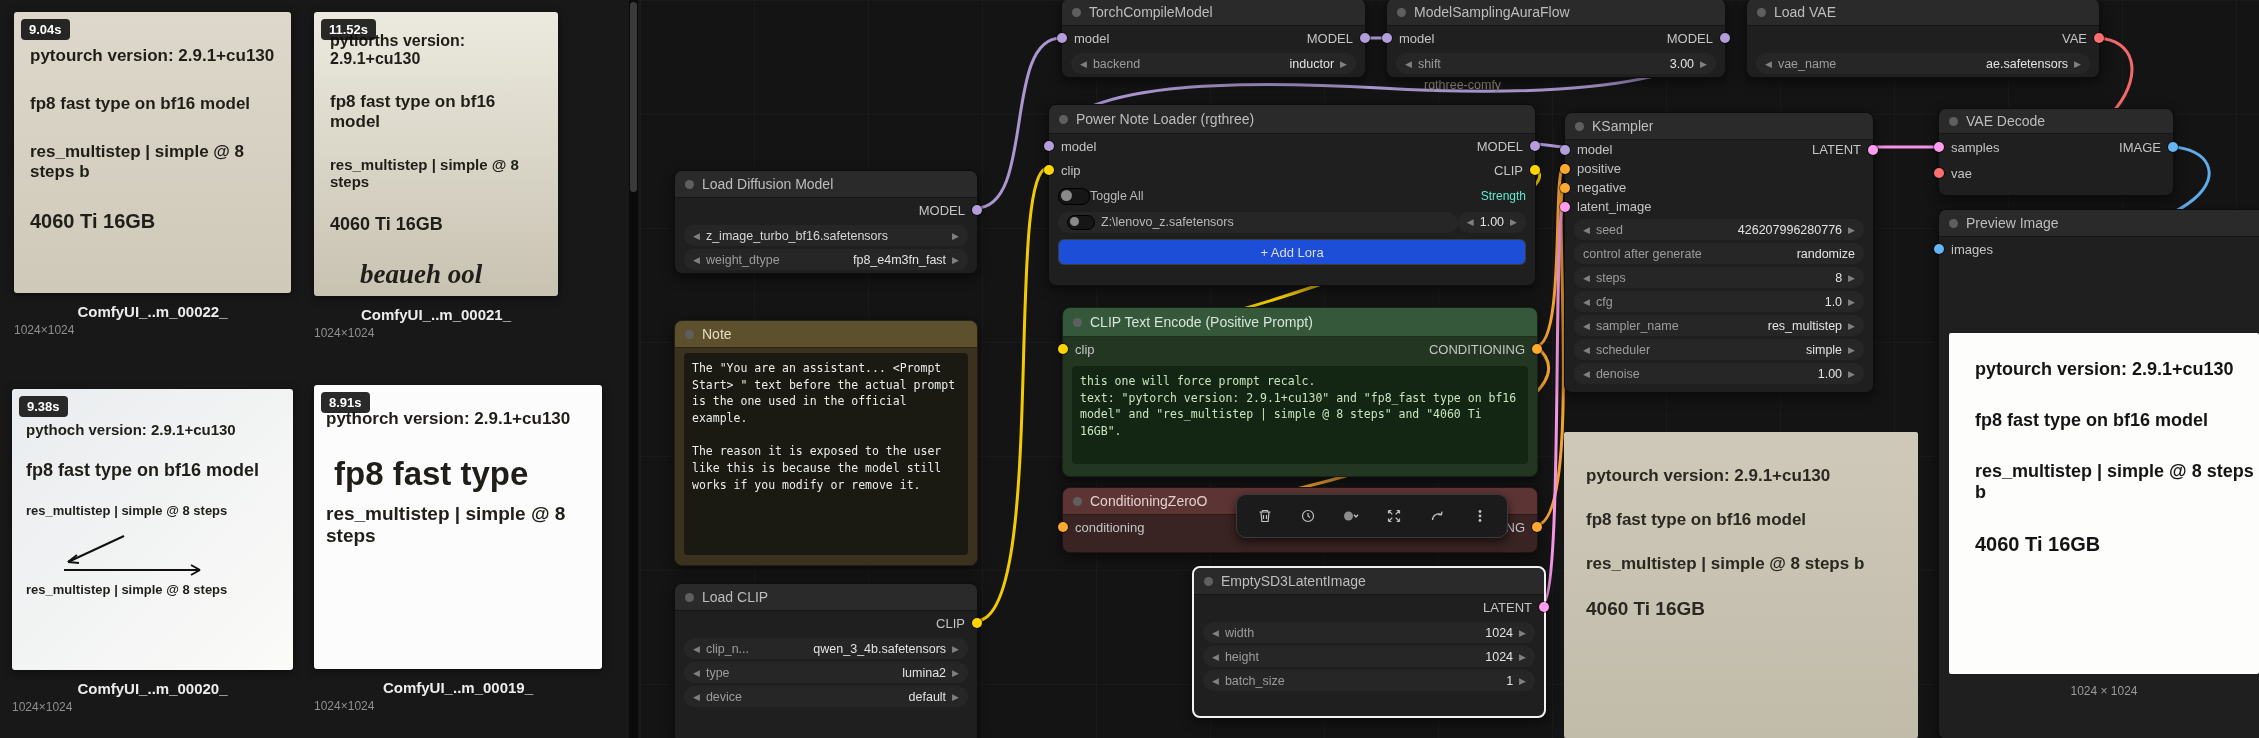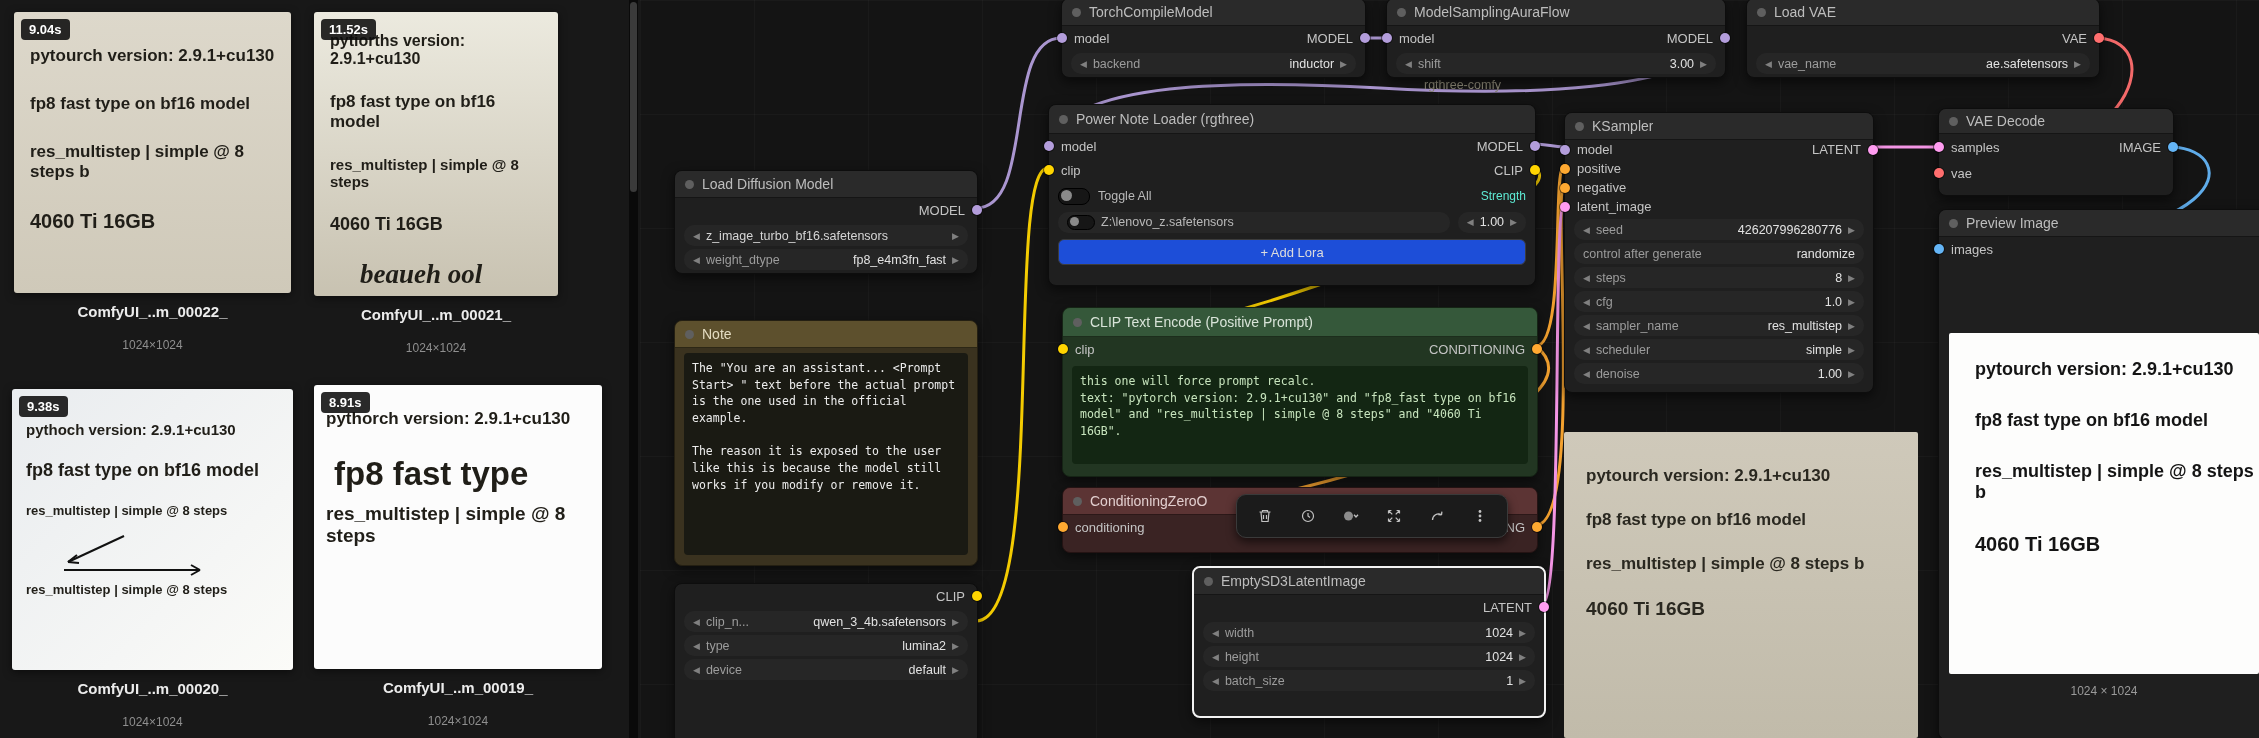--- a/index.html
+++ b/index.html
@@ -8,21 +8,21 @@
 
   
   .gallery{position:absolute;left:0;top:0;width:640px;height:738px;background:#181818;}
   .vscroll{position:absolute;left:629px;top:0;width:9px;height:738px;background:#0a0a0a;}
   .vthumb{position:absolute;left:630px;top:2px;width:7px;height:190px;background:#3a3a3a;border-radius:4px;}
   .thumb-card{position:absolute;}
   .thumb{position:relative;overflow:hidden;border-radius:3px;box-shadow:0 2px 8px rgba(0,0,0,.5);}
   .badge{position:absolute;top:7px;left:7px;background:rgba(12,12,12,.88);color:#fff;font-size:13px;
          font-weight:bold;padding:3px 8px;border-radius:4px;z-index:2;}
   .cap{margin-top:10px;text-align:center;font-weight:bold;color:#ececec;font-size:15px;}
-  .dims{margin-top:18px;text-align:center;color:#8f8f8f;font-size:12px;}
+  .dims{margin-top:3px;text-align:left;color:#8f8f8f;font-size:12px;}
   .tlines{position:relative;z-index:1;color:#201e18;}
   .tlines p{margin:0;}
   .t1 .tlines{padding:34px 16px 0;font-weight:bold;font-size:17px;}
   .t1 .tlines p{margin-bottom:28px;}
   .t1 .tlines p:last-child{font-size:20px;}
   .t2 .tlines{padding:20px 16px 0;font-weight:bold;}
   .t2 .tlines p{margin-bottom:24px;}
   .t2 .l1{font-size:16px;} .t2 .l2{font-size:17px;} .t2 .l3{font-size:15px;} .t2 .l4{font-size:18px;}
   .t2 .l5{font-family:"Liberation Serif",serif;font-style:italic;font-weight:bold;font-size:27px;margin:14px 0 0 30px;}
   .t3 .tlines{padding:32px 14px 0;font-weight:bold;}
@@ -59,21 +59,21 @@
   .widget{display:flex;align-items:center;gap:6px;height:21px;margin:3px 9px;padding:0 9px;background:#262626;
           border-radius:10px;font-size:12.5px;color:#9c9c9c;white-space:nowrap;overflow:hidden;}
   .widget .val{margin-left:auto;color:#e2e2e2;}
   .widget .solo{color:#d6d6d6;}
   .arr{font-size:9px;color:#808080;flex:none;}
   .btnw{height:24px;margin:5px 9px;background:#1d4ed8;border:1px solid #3c3c3c;border-radius:6px;
         display:flex;align-items:center;justify-content:center;font-size:13px;color:#ddd;}
   .toggle{width:30px;height:15px;border-radius:8px;background:#161616;border:1px solid #000;position:relative;flex:none;}
   .knob{position:absolute;left:2px;top:1.5px;width:11px;height:11px;border-radius:50%;background:#8a8a8a;}
   .dimlab{color:#5eead4;font-size:12px;}
-  .pillrow{display:flex;align-items:center;gap:8px;height:24px;margin:2px 9px;font-size:12.5px;color:#b9b9b9;}
+  .pillrow{display:flex;align-items:center;height:24px;margin:2px 9px;font-size:12.5px;color:#b9b9b9;}
   .pill{display:flex;align-items:center;gap:6px;background:#262626;border-radius:10px;height:21px;padding:0 9px;}
   .pill.grow{flex:1;overflow:hidden;}
   .ta{margin:5px 9px;background:#161616;border-radius:4px;padding:7px 8px;
       font-family:"DejaVu Sans Mono",monospace;font-size:11.5px;line-height:1.45;color:#e2e2e2;
       white-space:pre-wrap;overflow:hidden;}
   .node.green{background:#223622;border-color:#152415;}
   .node.green .nhead{background:#35583a;color:#d9e4d9;border-bottom-color:#1c2e1c;}
   .node.green .ta{background:#132613;color:#c7e4bd;}
   .node.note{background:#3a321f;border-color:#241f12;}
   .node.note .nhead{background:#5d502d;color:#e4dcc2;border-bottom-color:#2c2715;}
@@ -384,20 +384,24 @@
     <span class="tbtn">
       <svg width="16" height="16" viewBox="0 0 16 16">
           <circle cx="8" cy="3.5" r="1.4" fill="#c2c2c2"></circle>
           <circle cx="8" cy="8" r="1.4" fill="#c2c2c2"></circle>
           <circle cx="8" cy="12.5" r="1.4" fill="#c2c2c2"></circle>
         </svg>
     </span>
   </div>
 
   <div class="node" style="left:674px;top:583px;width:302px;height:160px;">
+    <div class="nhead">
+      <span class="ndot"></span>
+      <span class="ntitle">Load CLIP</span>
+    </div>
     <div class="prow outonly">
       <span>CLIP</span>
       <i class="pdot out" style="background:#ffd500"></i>
     </div>
     <div class="widget">
       <span class="arr">◀</span>
       <span>clip_n...</span>
       <span class="val">qwen_3_4b.safetensors</span>
       <span class="arr">▶</span>
     </div>

